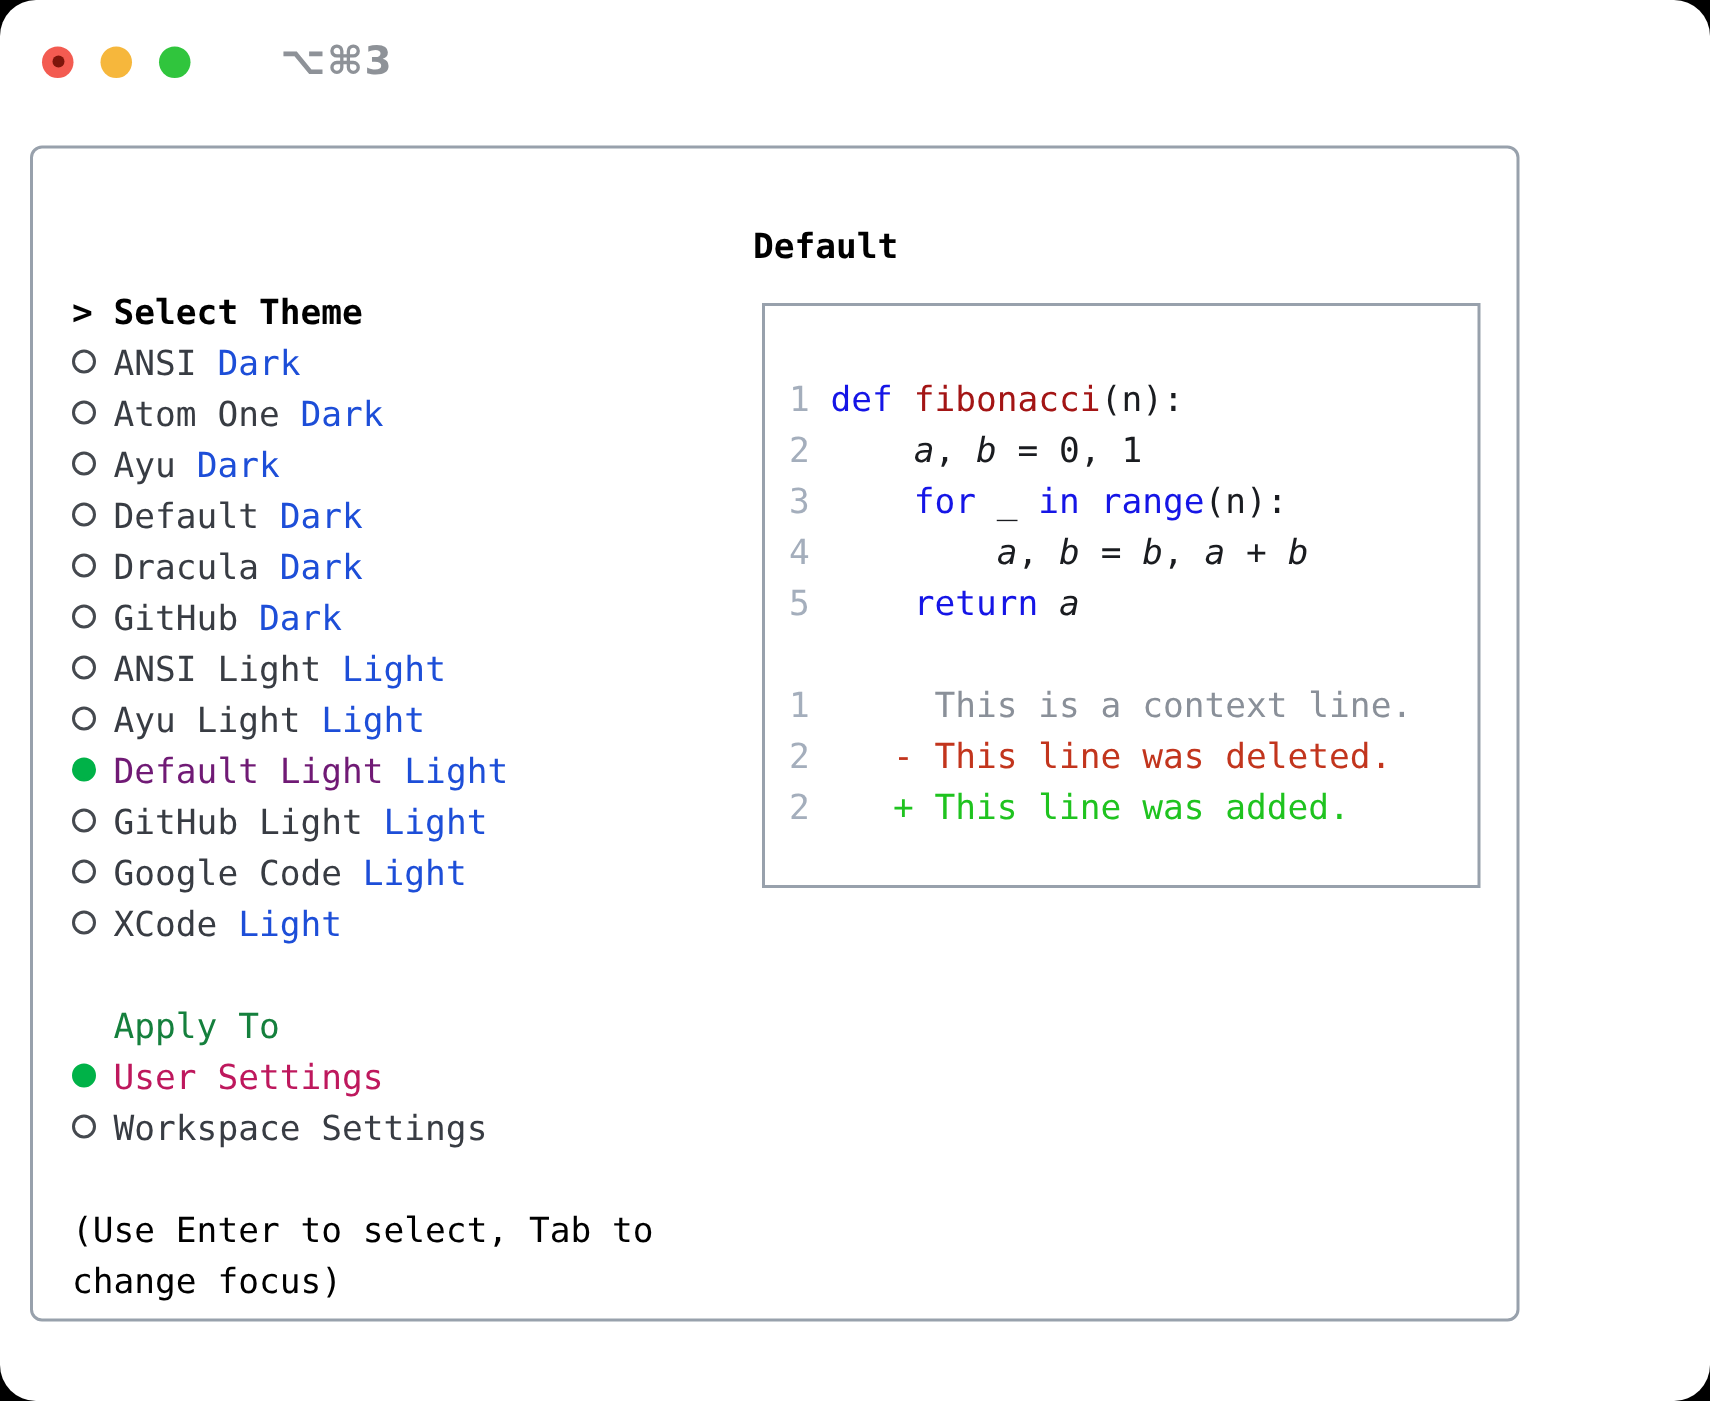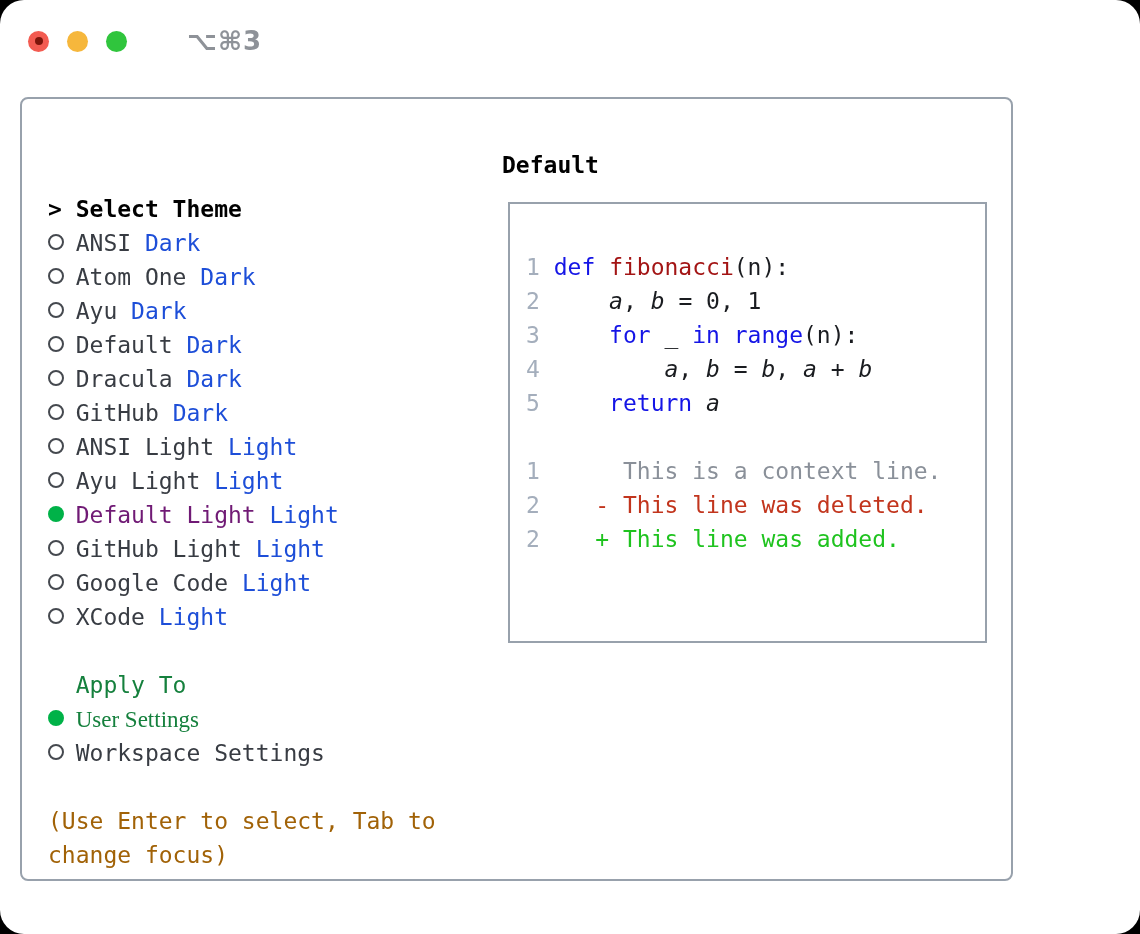--- a/index.html
+++ b/index.html
@@ -81,39 +81,39 @@
     vertical-align: 1px;
   }
   .radio.on {
     border-color: #00b248;
     background: #00b248;
   }
   .theme-name { color: #383c43; }
   .theme-name.sel { color: #701a75; }
   .variant { color: #1d4ed8; }
   .apply-title { color: #15803d; }
-  .opt-label.sel { color: #15803d; font-family: Liberation Serif, serif; }
+  .opt-label.sel { color: #be185d; }
   .hint {
     width: 404px;
     white-space: pre-wrap;
-    color: #a16207;
+    color: #000000;
   }
   
   .preview-title {
     position: absolute;
     left: 502px; top: 148px;
     font-size: 23px;
     line-height: 34px;
     font-weight: 700;
     color: #000;
   }
   .preview-box {
     position: absolute;
     left: 508px; top: 202px;
-    width: 479px; height: 441px;
+    width: 479px; height: 390px;
     border: 2px solid #98a1ac;
     box-sizing: border-box;
     background: #ffffff;
     overflow: hidden;
   }
   .preview-content {
     position: absolute;
     left: 16px; top: 46px;
     font-size: 23px;
     line-height: 34px;

